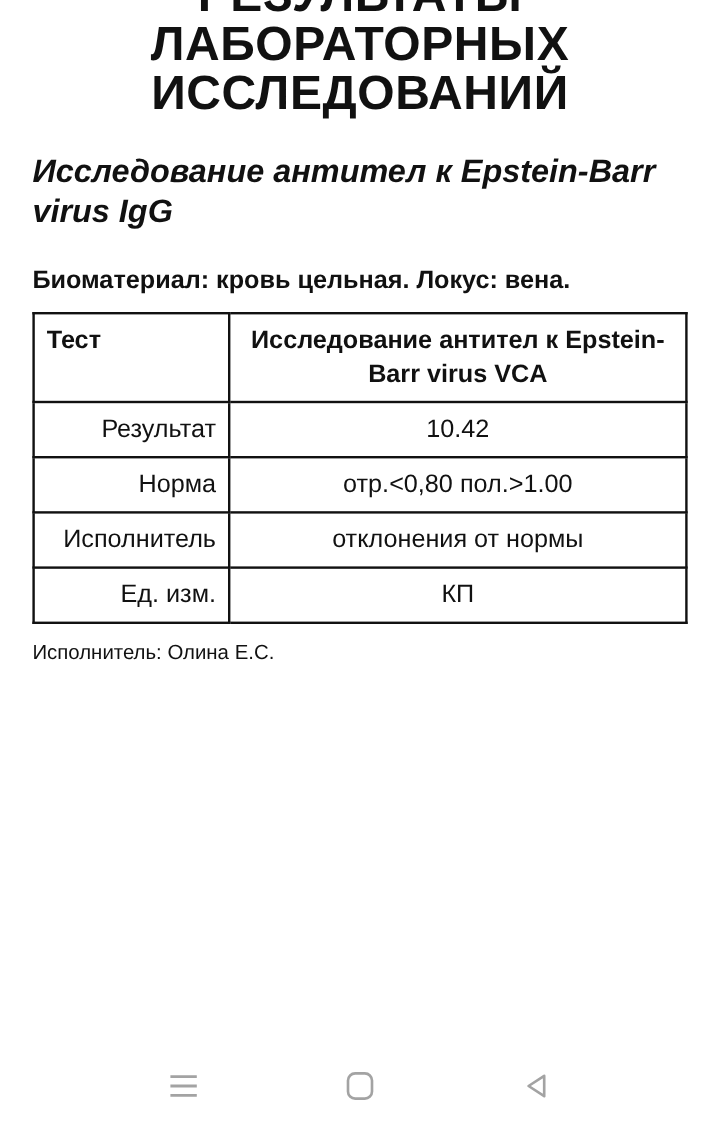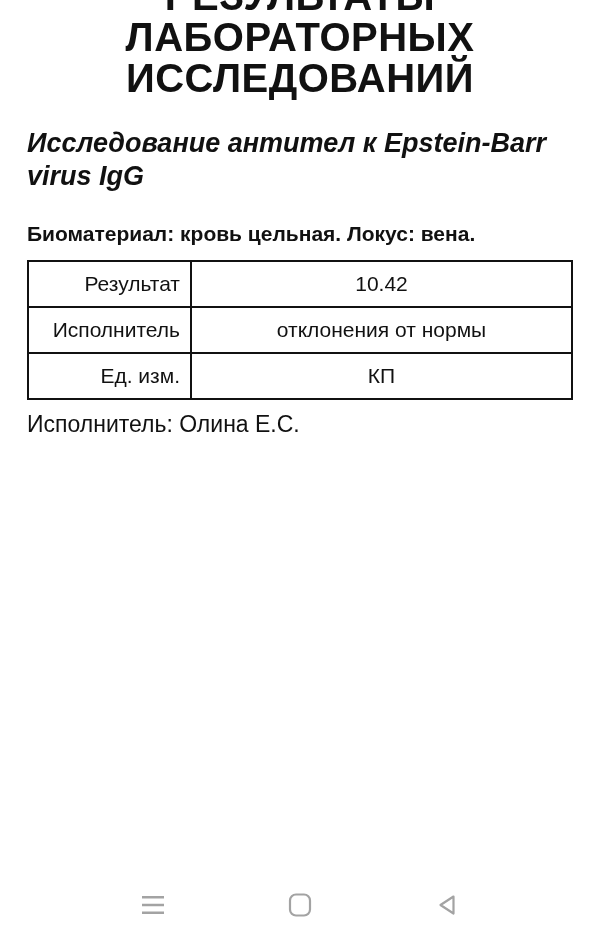--- a/index.html
+++ b/index.html
@@ -51,21 +51,21 @@
     font-size: 21px;
     line-height: 28px;
     vertical-align: top;
   }
   table.results th { font-weight: 700; }
   table.results td.lbl { text-align: right; font-weight: 400; }
   table.results th.lbl { text-align: left; }
   table.results .val { text-align: center; }
 
   .executor {
-    font-size: 23px;
+    font-size: 17px;
     line-height: 24px;
     font-weight: 400;
     margin-top: 12px;
   }
 
   .navbar {
     position: absolute;
     left: 0; right: 0; bottom: 0;
     height: 72px;
     display: flex;
@@ -99,22 +99,30 @@
 
   <p class="biomaterial">Биоматериал: кровь цельная. Локус: вена.</p>
 
   <table class="results">
     <colgroup>
         <col class="c1">
         <col class="c2">
       </colgroup>
     <tbody>
       <tr>
+        <th class="lbl">Тест</th>
+        <th class="val">Исследование антител к Epstein-Barr virus VCA</th>
+      </tr>
+      <tr>
         <td class="lbl">Результат</td>
         <td class="val">10.42</td>
+      </tr>
+      <tr>
+        <td class="lbl">Норма</td>
+        <td class="val">отр.&lt;0,80 пол.&gt;1.00</td>
       </tr>
       <tr>
         <td class="lbl">Исполнитель</td>
         <td class="val">отклонения от нормы</td>
       </tr>
       <tr>
         <td class="lbl">Ед. изм.</td>
         <td class="val">КП</td>
       </tr>
     </tbody>

